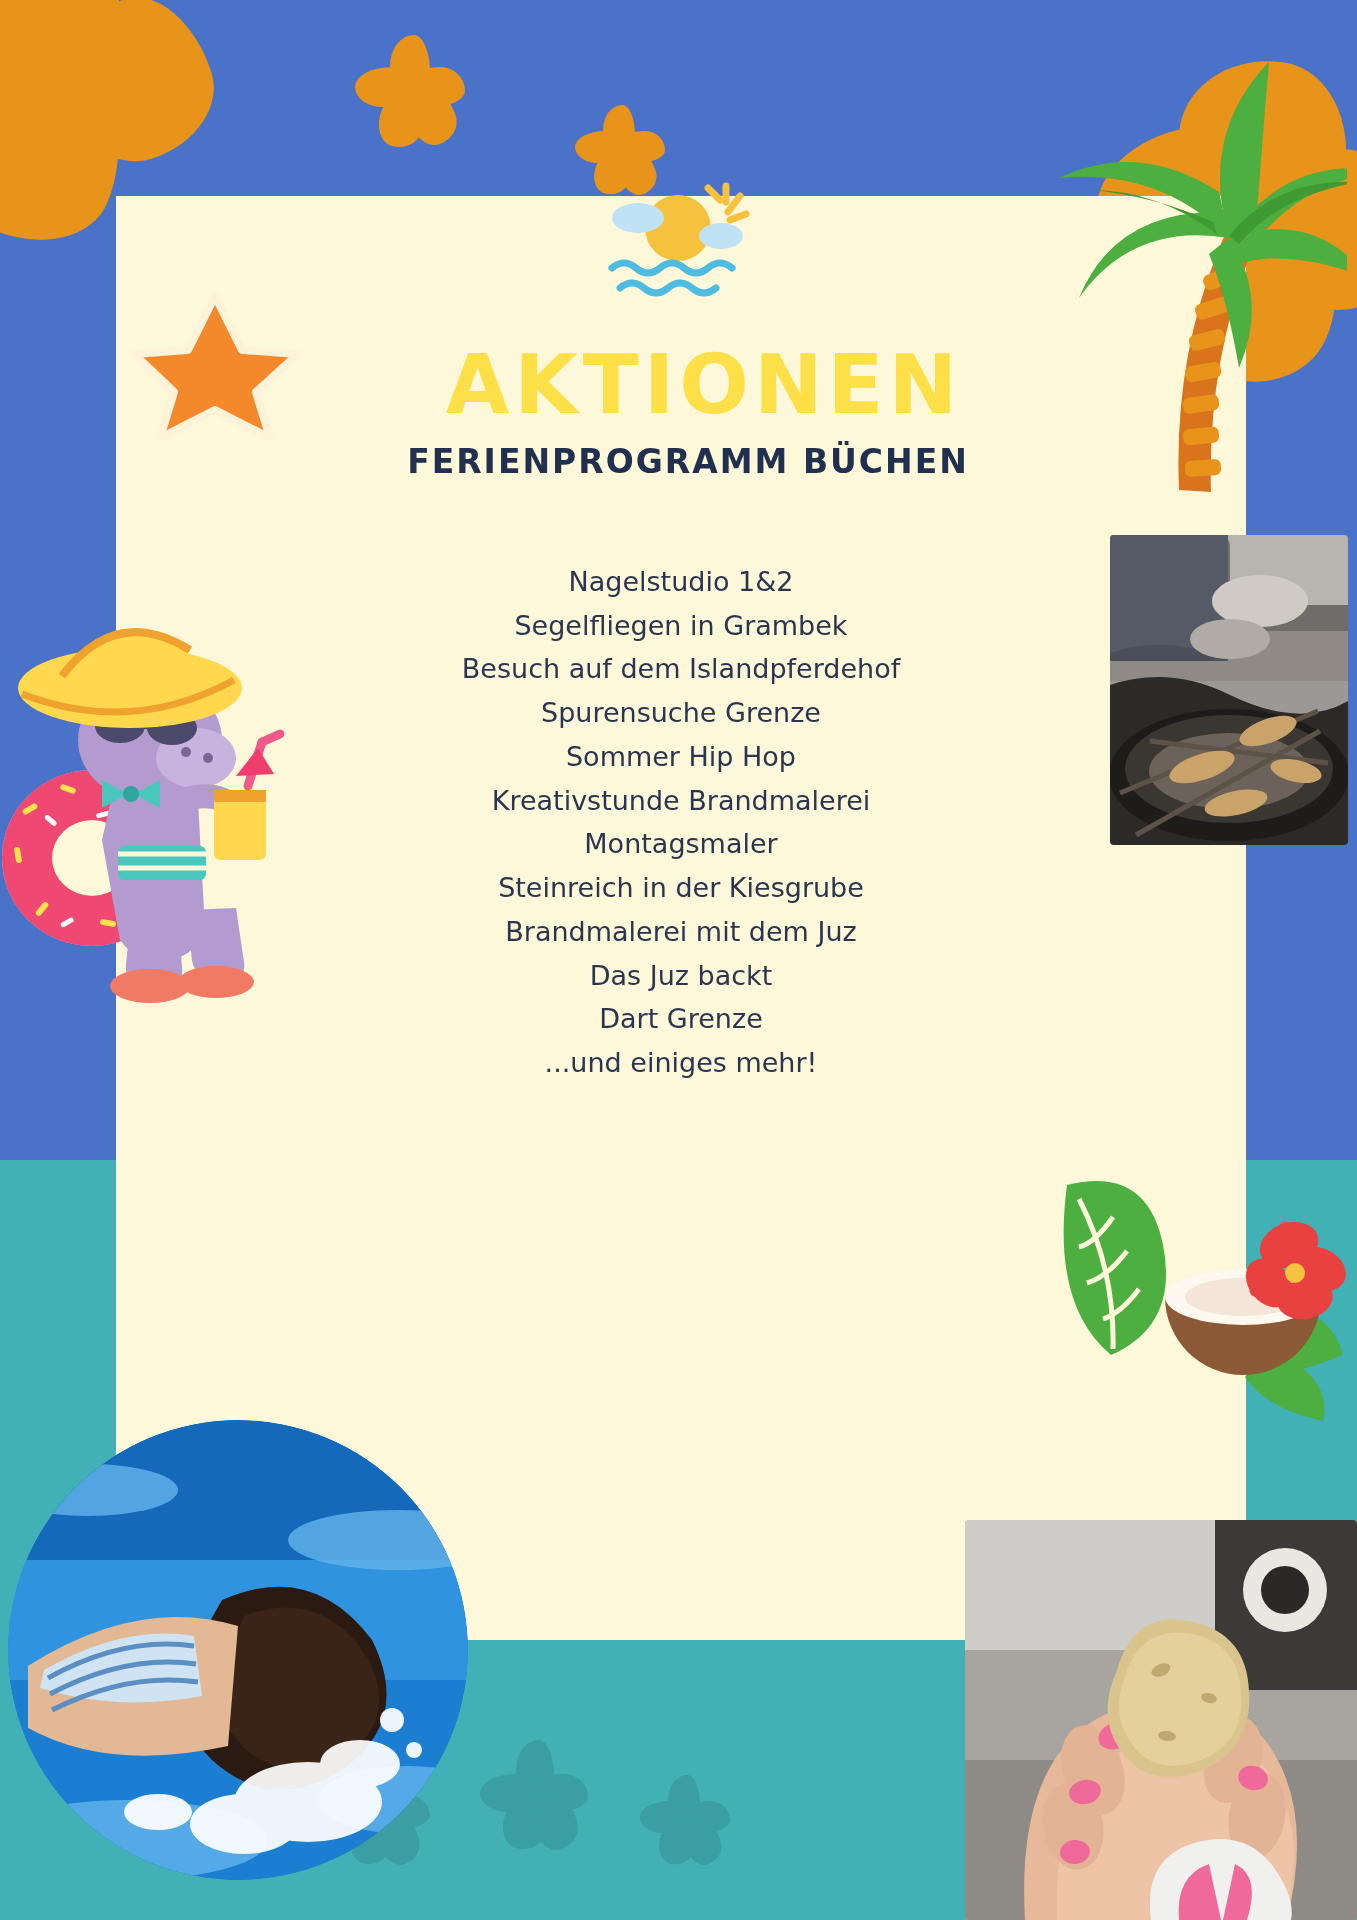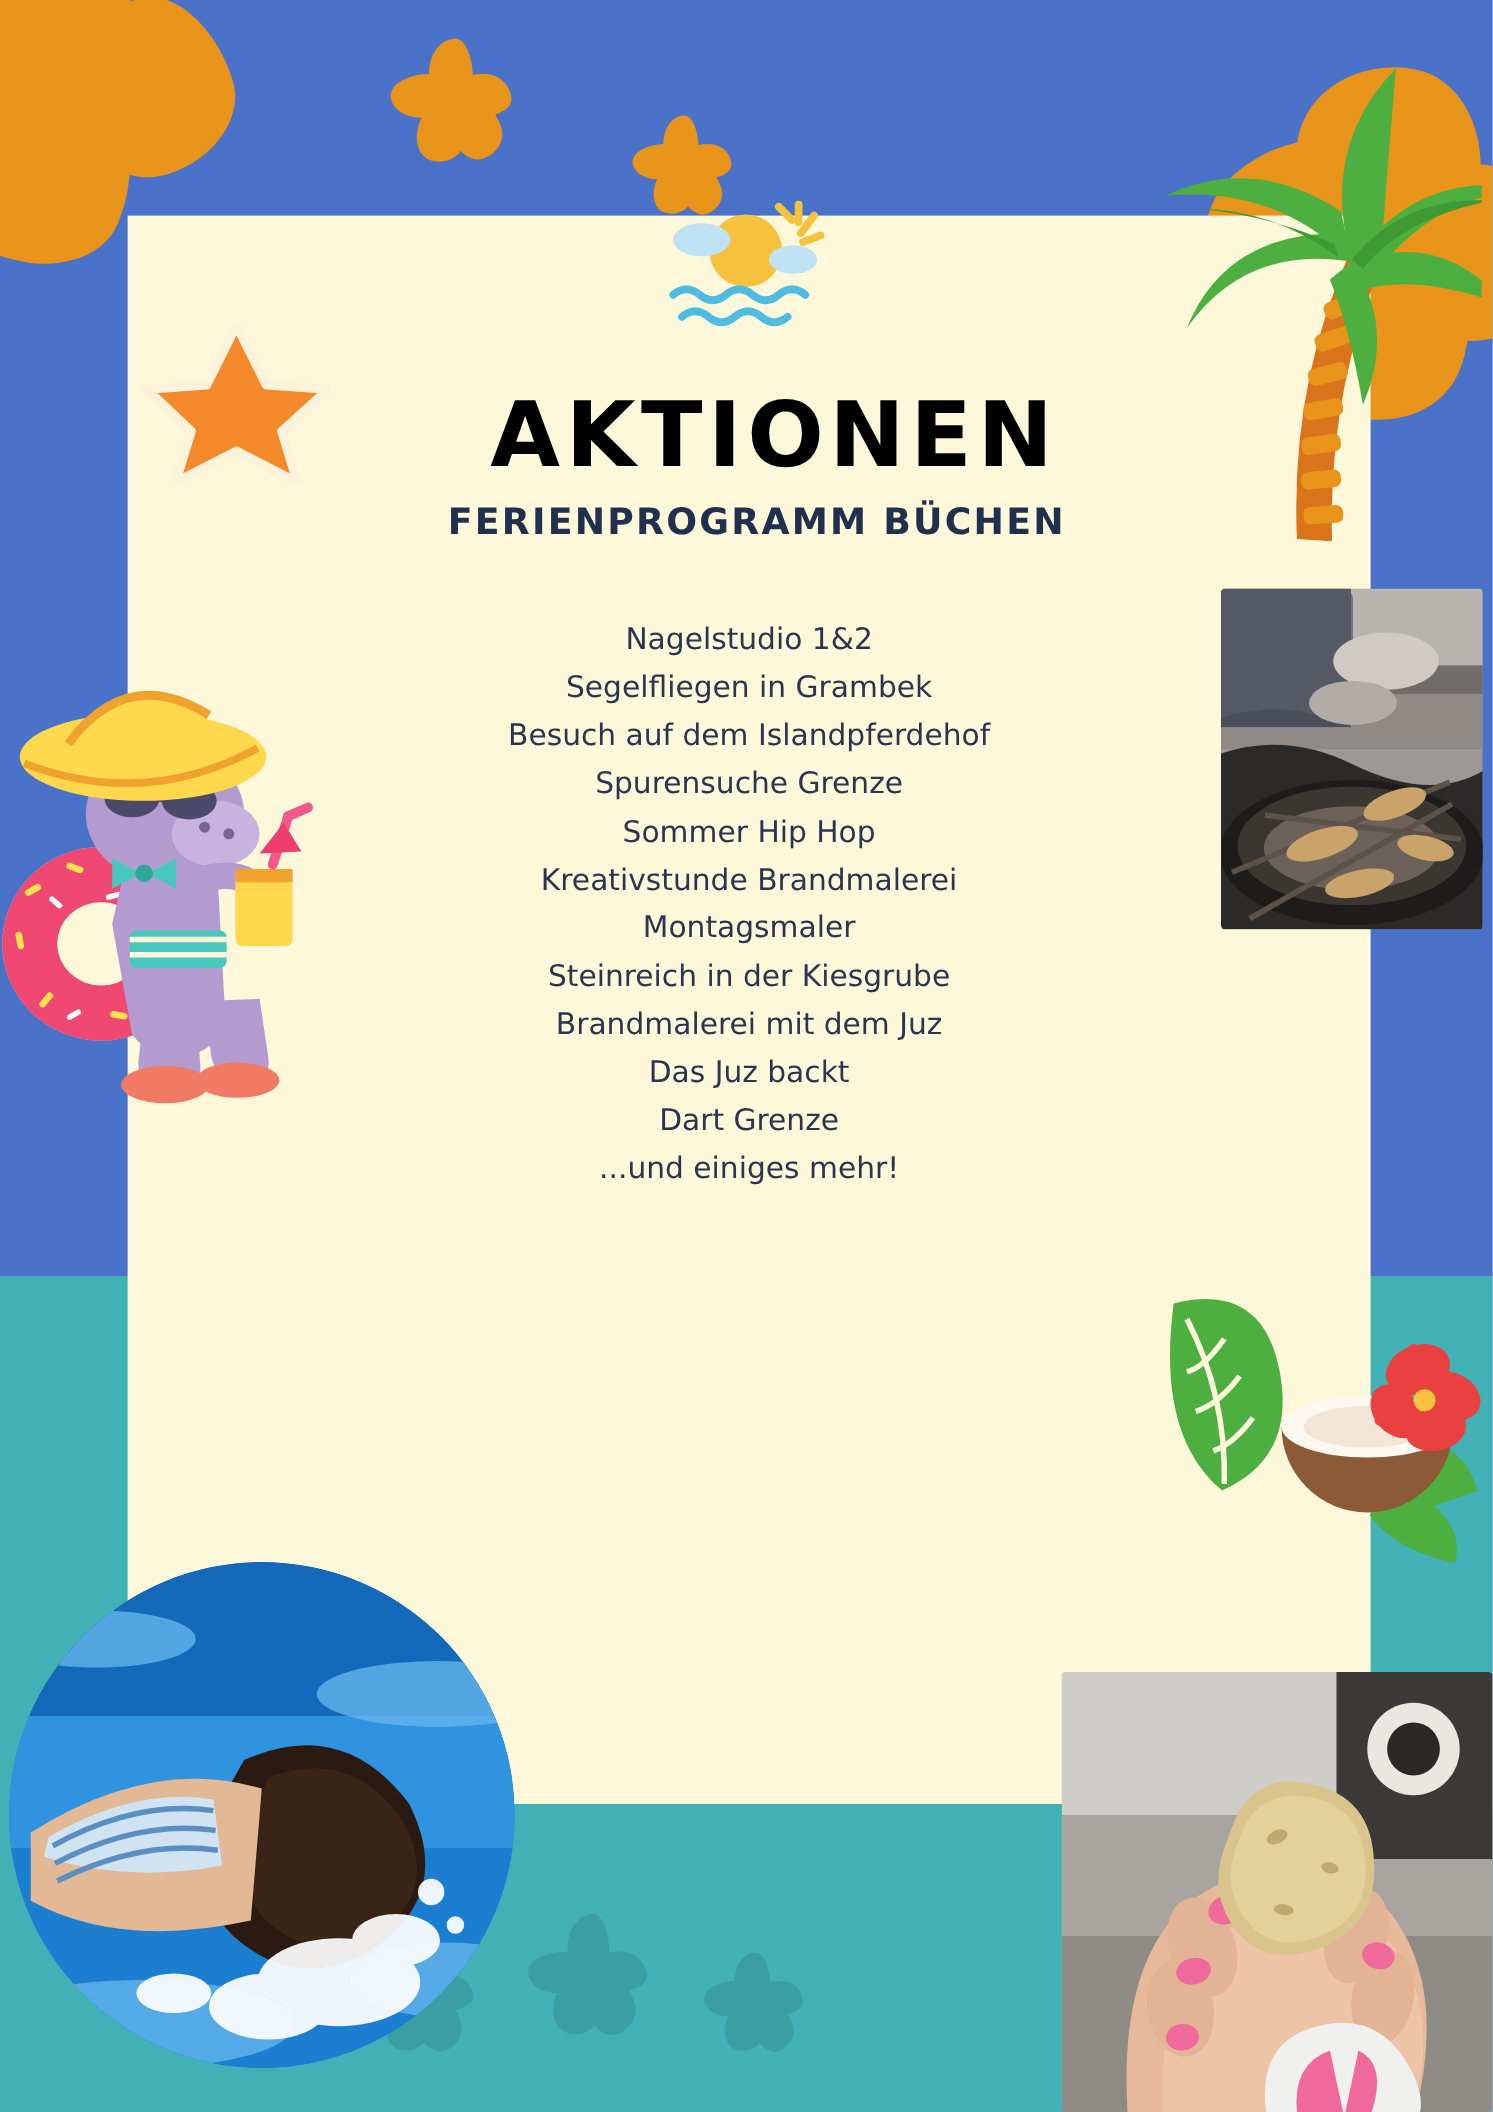--- a/index.html
+++ b/index.html
@@ -77,23 +77,23 @@
     left: 116px;
     top: 340px;
     width: 1130px;
     text-align: center;
   }
   .title {
     font-family: "DejaVu Sans", sans-serif;
     font-weight: bold;
     font-size: 82px;
     letter-spacing: 5px;
-    color: #000000;
+    color: #fde047;
     line-height: 1;
-    margin: 16px;
+    margin: 4px;
     padding-left: 46px;
   }
   .subtitle {
     font-family: "DejaVu Sans", sans-serif;
     font-weight: bold;
     font-size: 33px;
     letter-spacing: 2px;
     color: #22304f;
     margin: 16px 0 0 14px;
   }

